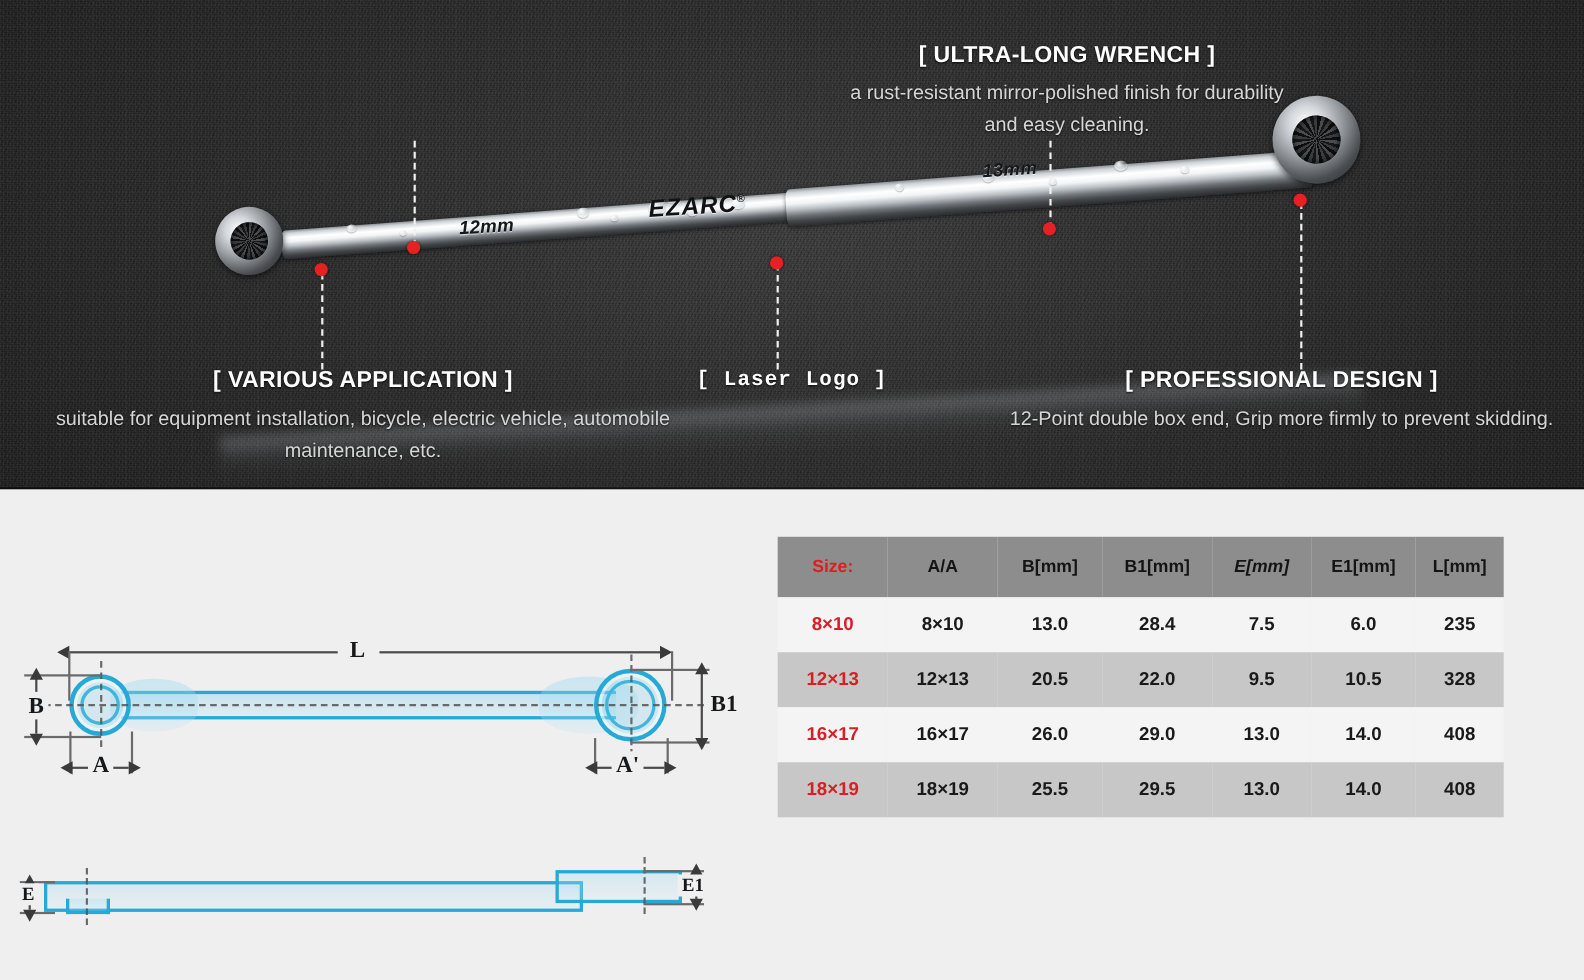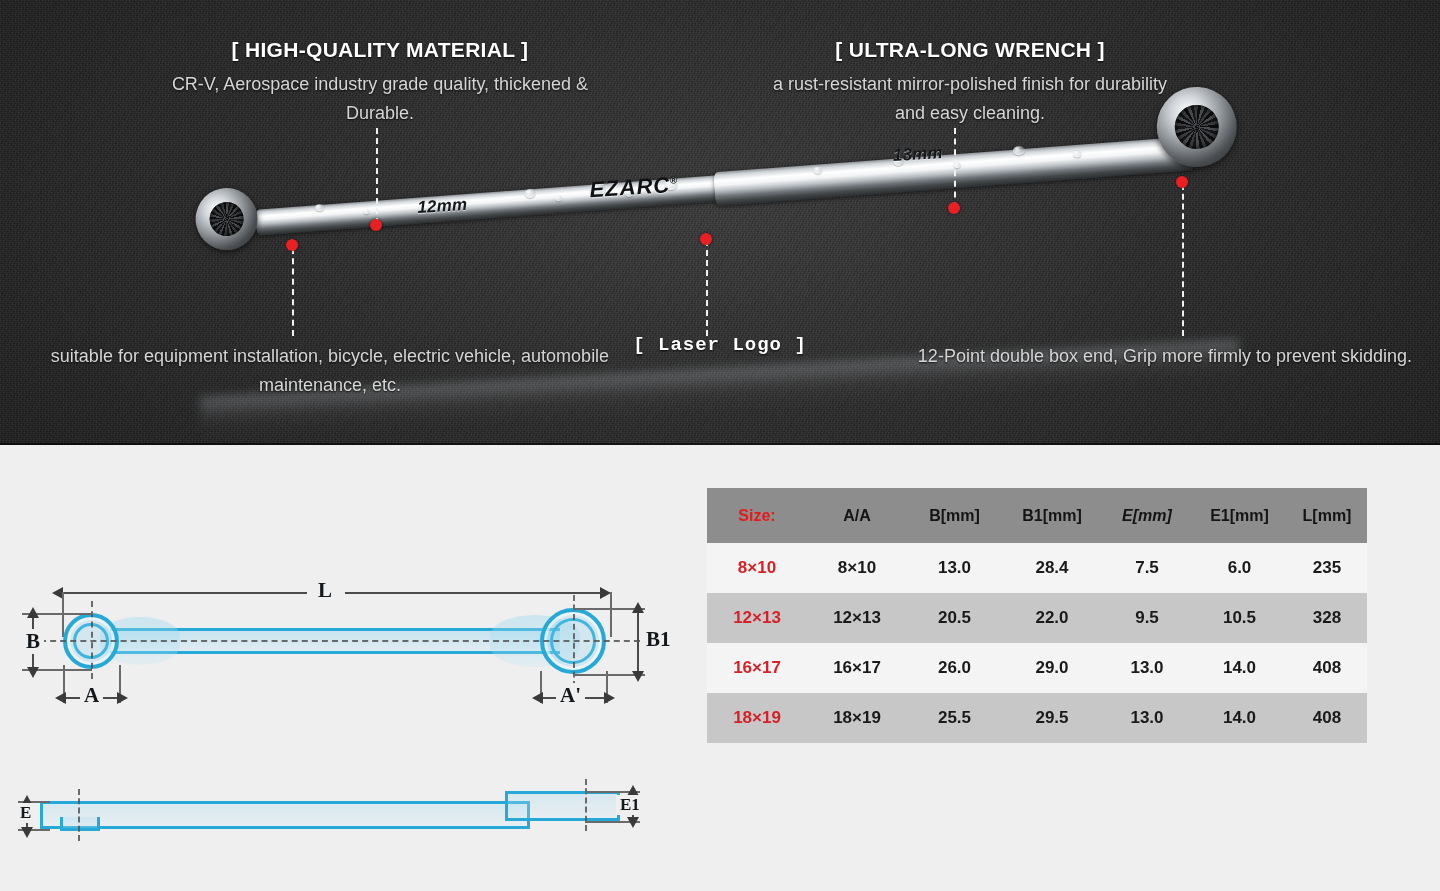--- a/index.html
+++ b/index.html
@@ -261,39 +261,37 @@
 
     <div class="leader" style="left:292px;top:248px;height:88px;"></div>
     <div class="dot" style="left:292px;top:245px;"></div>
 
     <div class="leader" style="left:706px;top:240px;height:96px;"></div>
     <div class="dot" style="left:706px;top:239px;"></div>
 
     <div class="leader" style="left:1182px;top:184px;height:152px;"></div>
     <div class="dot" style="left:1182px;top:182px;"></div>
 
-    <div class="callout" id="co-material">
-      <div class="title">[ HIGH-QUALITY MATERIAL ]</div>
-      <div class="desc">CR-V, Aerospace industry grade quality, thickened &amp; Durable.</div>
-    </div>
 
     <div class="callout" id="co-ultralong">
       <div class="title">[ ULTRA-LONG WRENCH ]</div>
       <div class="desc">a rust-resistant mirror-polished finish for durability and easy cleaning.</div>
     </div>
 
     <div class="callout" id="co-various">
+      <div class="title">[ VARIOUS APPLICATION ]</div>
       <div class="desc">suitable for equipment installation, bicycle, electric vehicle, automobile maintenance, etc.</div>
     </div>
 
     <div class="callout mono" id="co-laser">
       <div class="title">[ Laser  Logo ]</div>
     </div>
 
     <div class="callout" id="co-professional">
+      <div class="title">[ PROFESSIONAL DESIGN ]</div>
       <div class="desc">12-Point double box end, Grip more firmly to prevent skidding.</div>
     </div>
 
     <div class="hero-bottom-line"></div>
   </div>
 
   <div class="spec">
 
     <div class="drawing">
 

